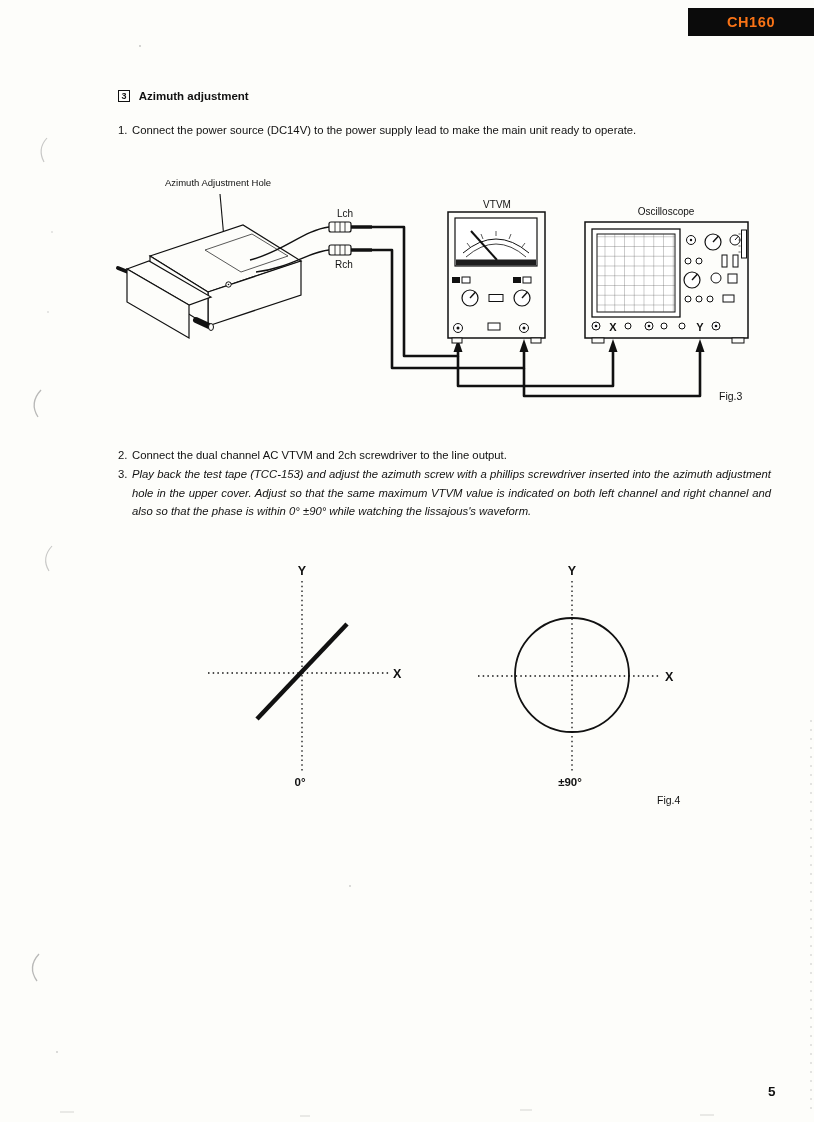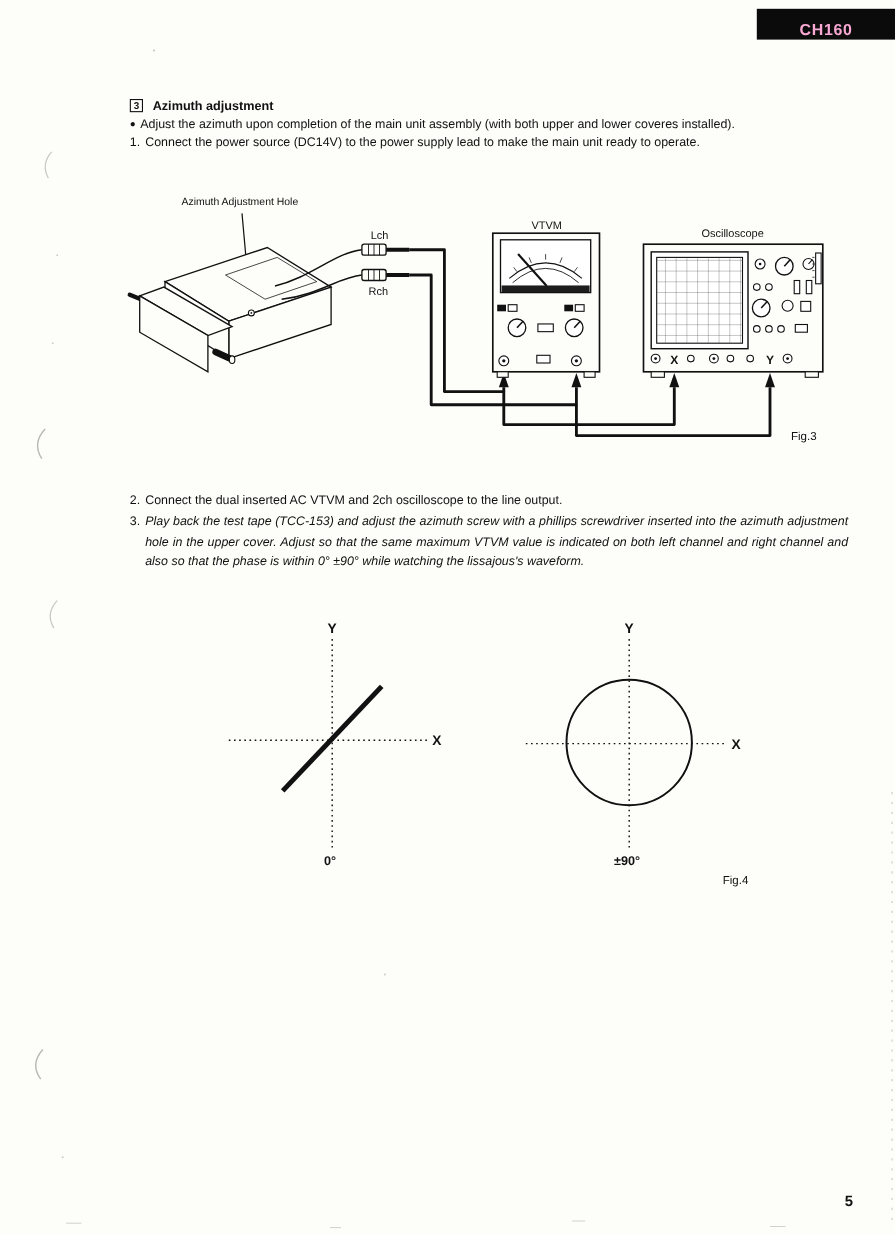--- a/index.html
+++ b/index.html
@@ -5,22 +5,22 @@
   * { margin:0; padding:0; box-sizing:border-box; }
   html,body { background:#ffffff; }
   .page {
     position:relative; width:814px; height:1122px; margin:0 auto;
     background:#fdfdfa; color:#111;
     font-family:"Liberation Sans", sans-serif;
     overflow:hidden;
   }
   .header-badge {
     position:absolute; top:8px; left:688px; width:126px; height:28px;
-    background:#0b0b0b; color:#f9a8d4;
-    display:flex; align-items:flex-end; justify-content:center;
+    background:#0b0b0b; color:#f97316;
+    display:flex; align-items:center; justify-content:center;
     font-weight:bold; font-size:14.5px; letter-spacing:0.6px;
   }
   .section-heading {
     position:absolute; left:118px; top:90px;
     font-size:11.5px; font-weight:bold; white-space:nowrap;
   }
   .numbox {
     display:inline-block; border:1px solid #111;
     width:12px; height:12px; line-height:11px; font-size:9px;
     text-align:center; vertical-align:1px; margin-right:6px; font-weight:bold;
@@ -68,31 +68,28 @@
 
   <div class="header-badge">
     <span>CH160</span>
   </div>
 
   <div class="section-heading">
     <span class="numbox">3</span>
     <span>Azimuth adjustment</span>
   </div>
 
-  <div class="bullet-line">
-    <span class="bullet-marker">●</span><span>Adjust the azimuth upon completion of the main unit assembly (with both upper and lower coveres installed).</span>
-  </div>
 
   <div class="step step--nowrap" id="step-1">
     <span class="step-num">1.</span>
     <span class="step-text">Connect the power source (DC14V) to the power supply lead to make the main unit ready to operate.</span>
   </div>
   <div class="step step--nowrap" id="step-2">
     <span class="step-num">2.</span>
-    <span class="step-text">Connect the dual inserted AC VTVM and 2ch oscilloscope to the line output.</span>
+    <span class="step-text">Connect the dual channel AC VTVM and 2ch screwdriver to the line output.</span>
   </div>
   <div class="step step--wrap" id="step-3">
     <span class="step-num">3.</span>
     <span class="step-text">Play back the test tape (TCC-153) and adjust the azimuth screw with a phillips screwdriver inserted into the azimuth adjustment hole in the upper cover. Adjust so that the same maximum VTVM value is indicated on both left channel and right channel and also so that the phase is within 0° ±90° while watching the lissajous's waveform.</span>
   </div>
 
   <svg class="fig3-svg" width="814" height="240" viewBox="0 0 814 240">
     <defs>
       <pattern id="scopegrid" width="9.75" height="9.75" patternUnits="userSpaceOnUse">
         <path d="M9.75,0 H0 V9.75" fill="none" stroke="#444" stroke-width="0.55"></path>

